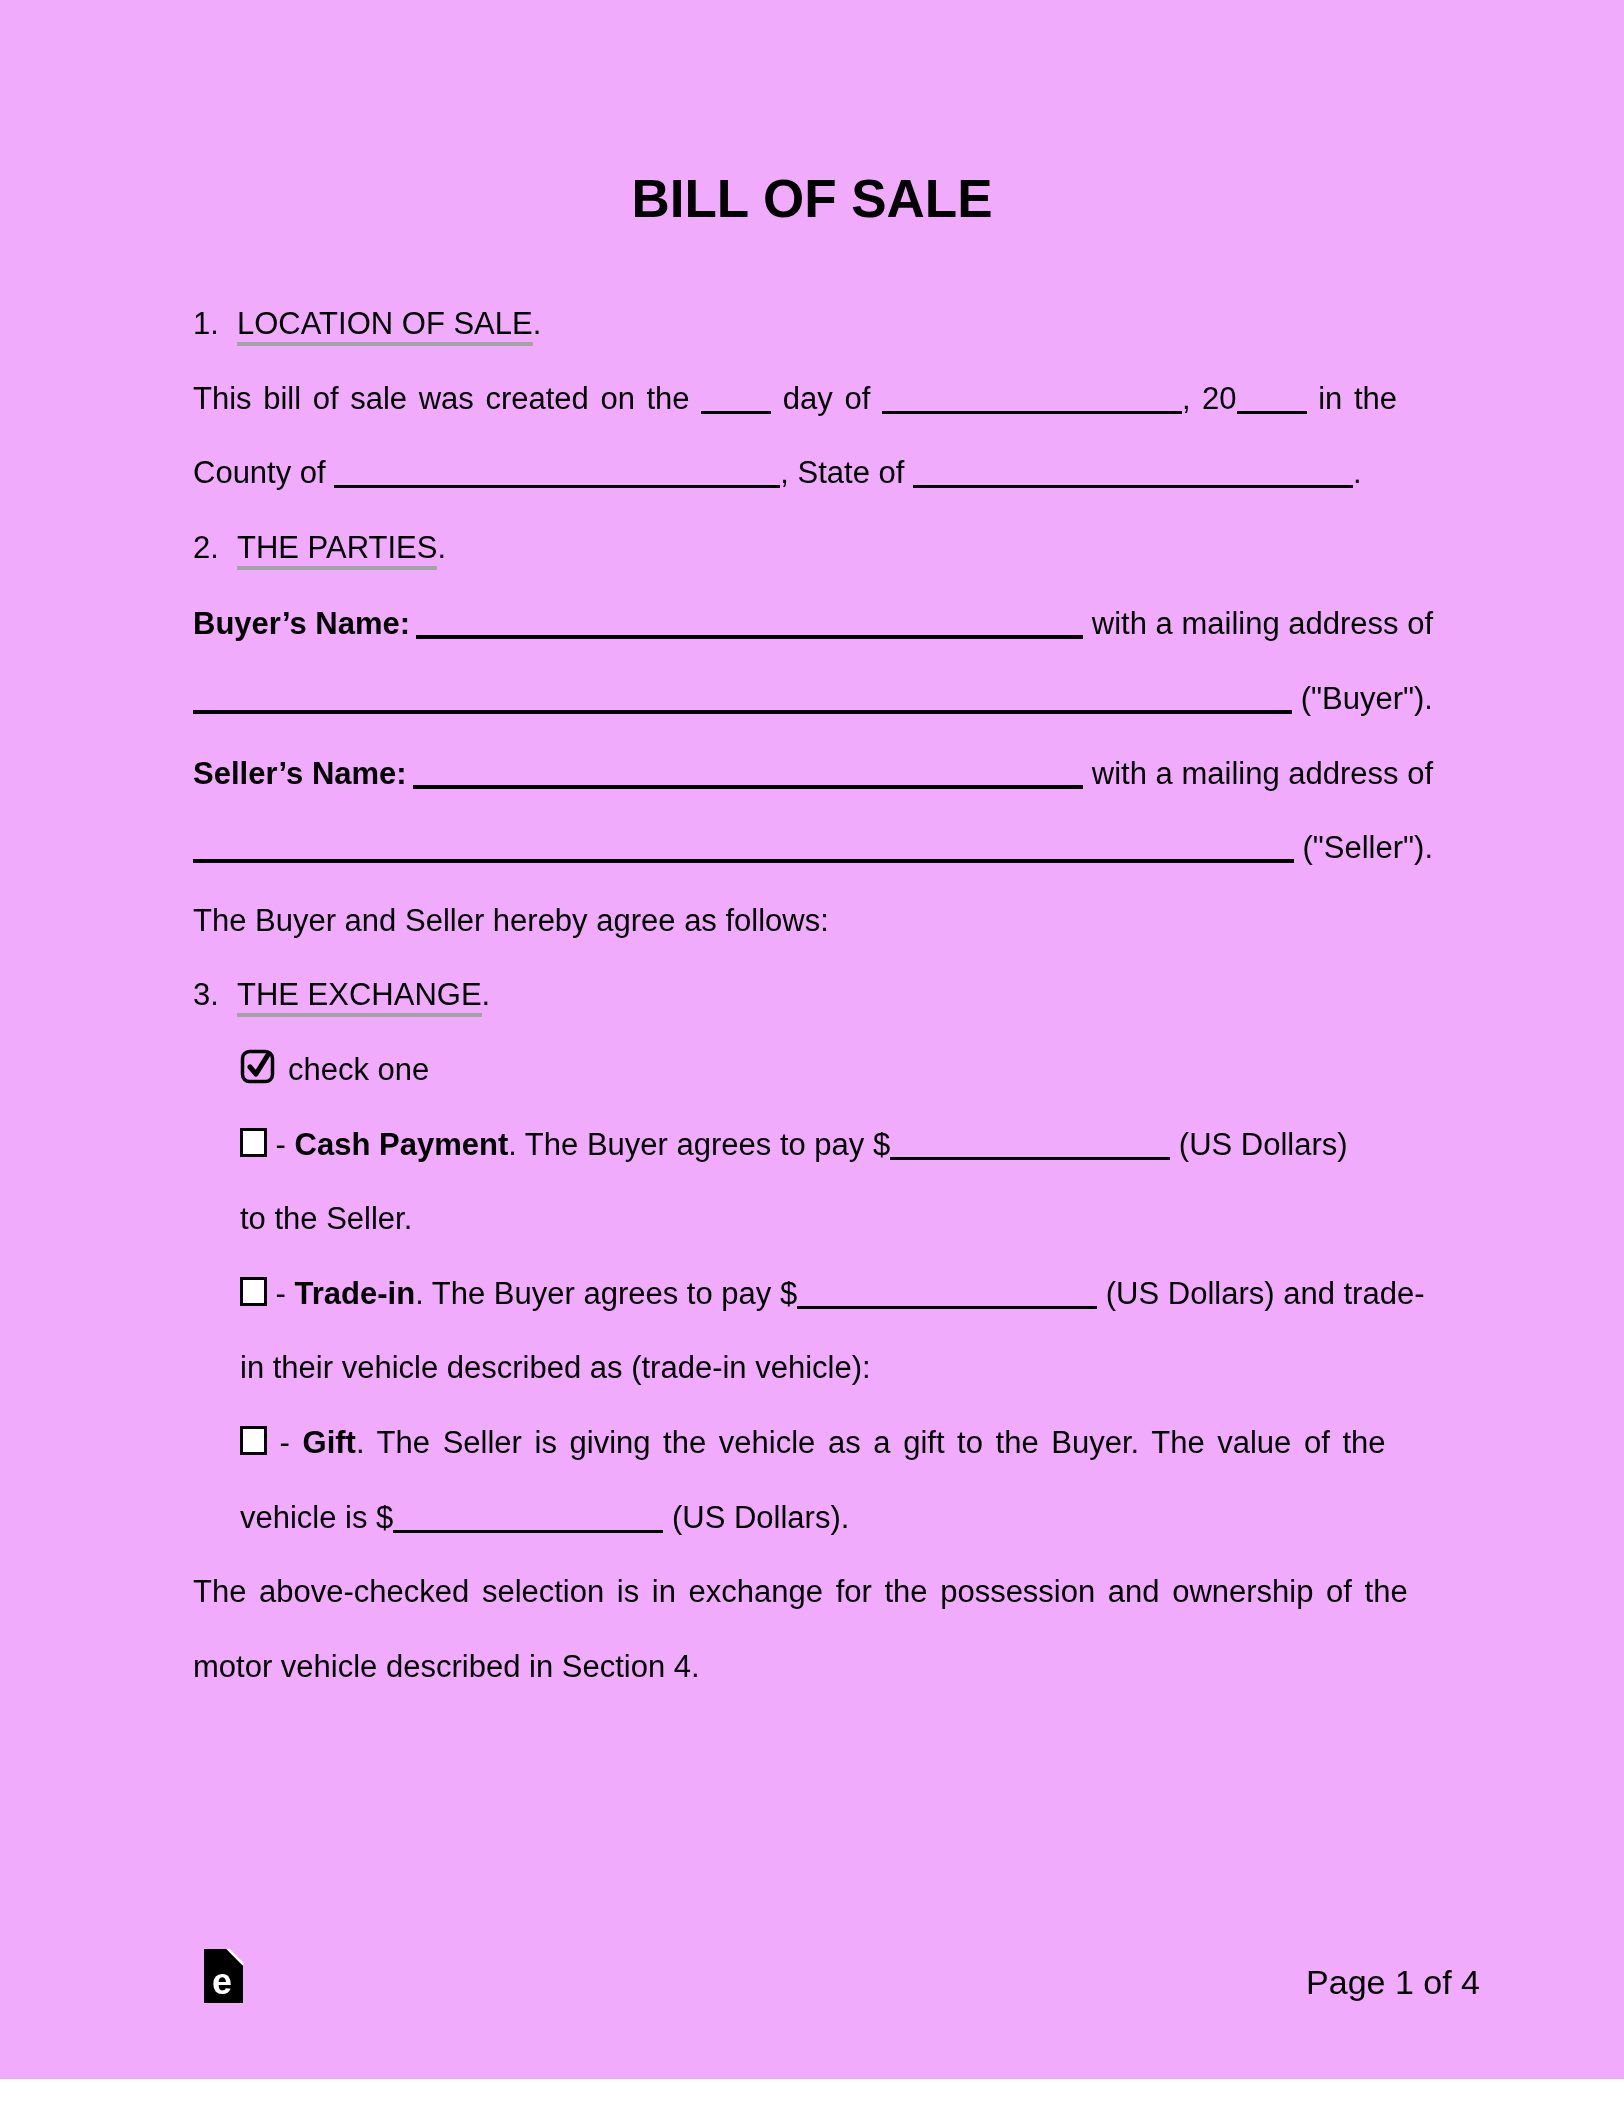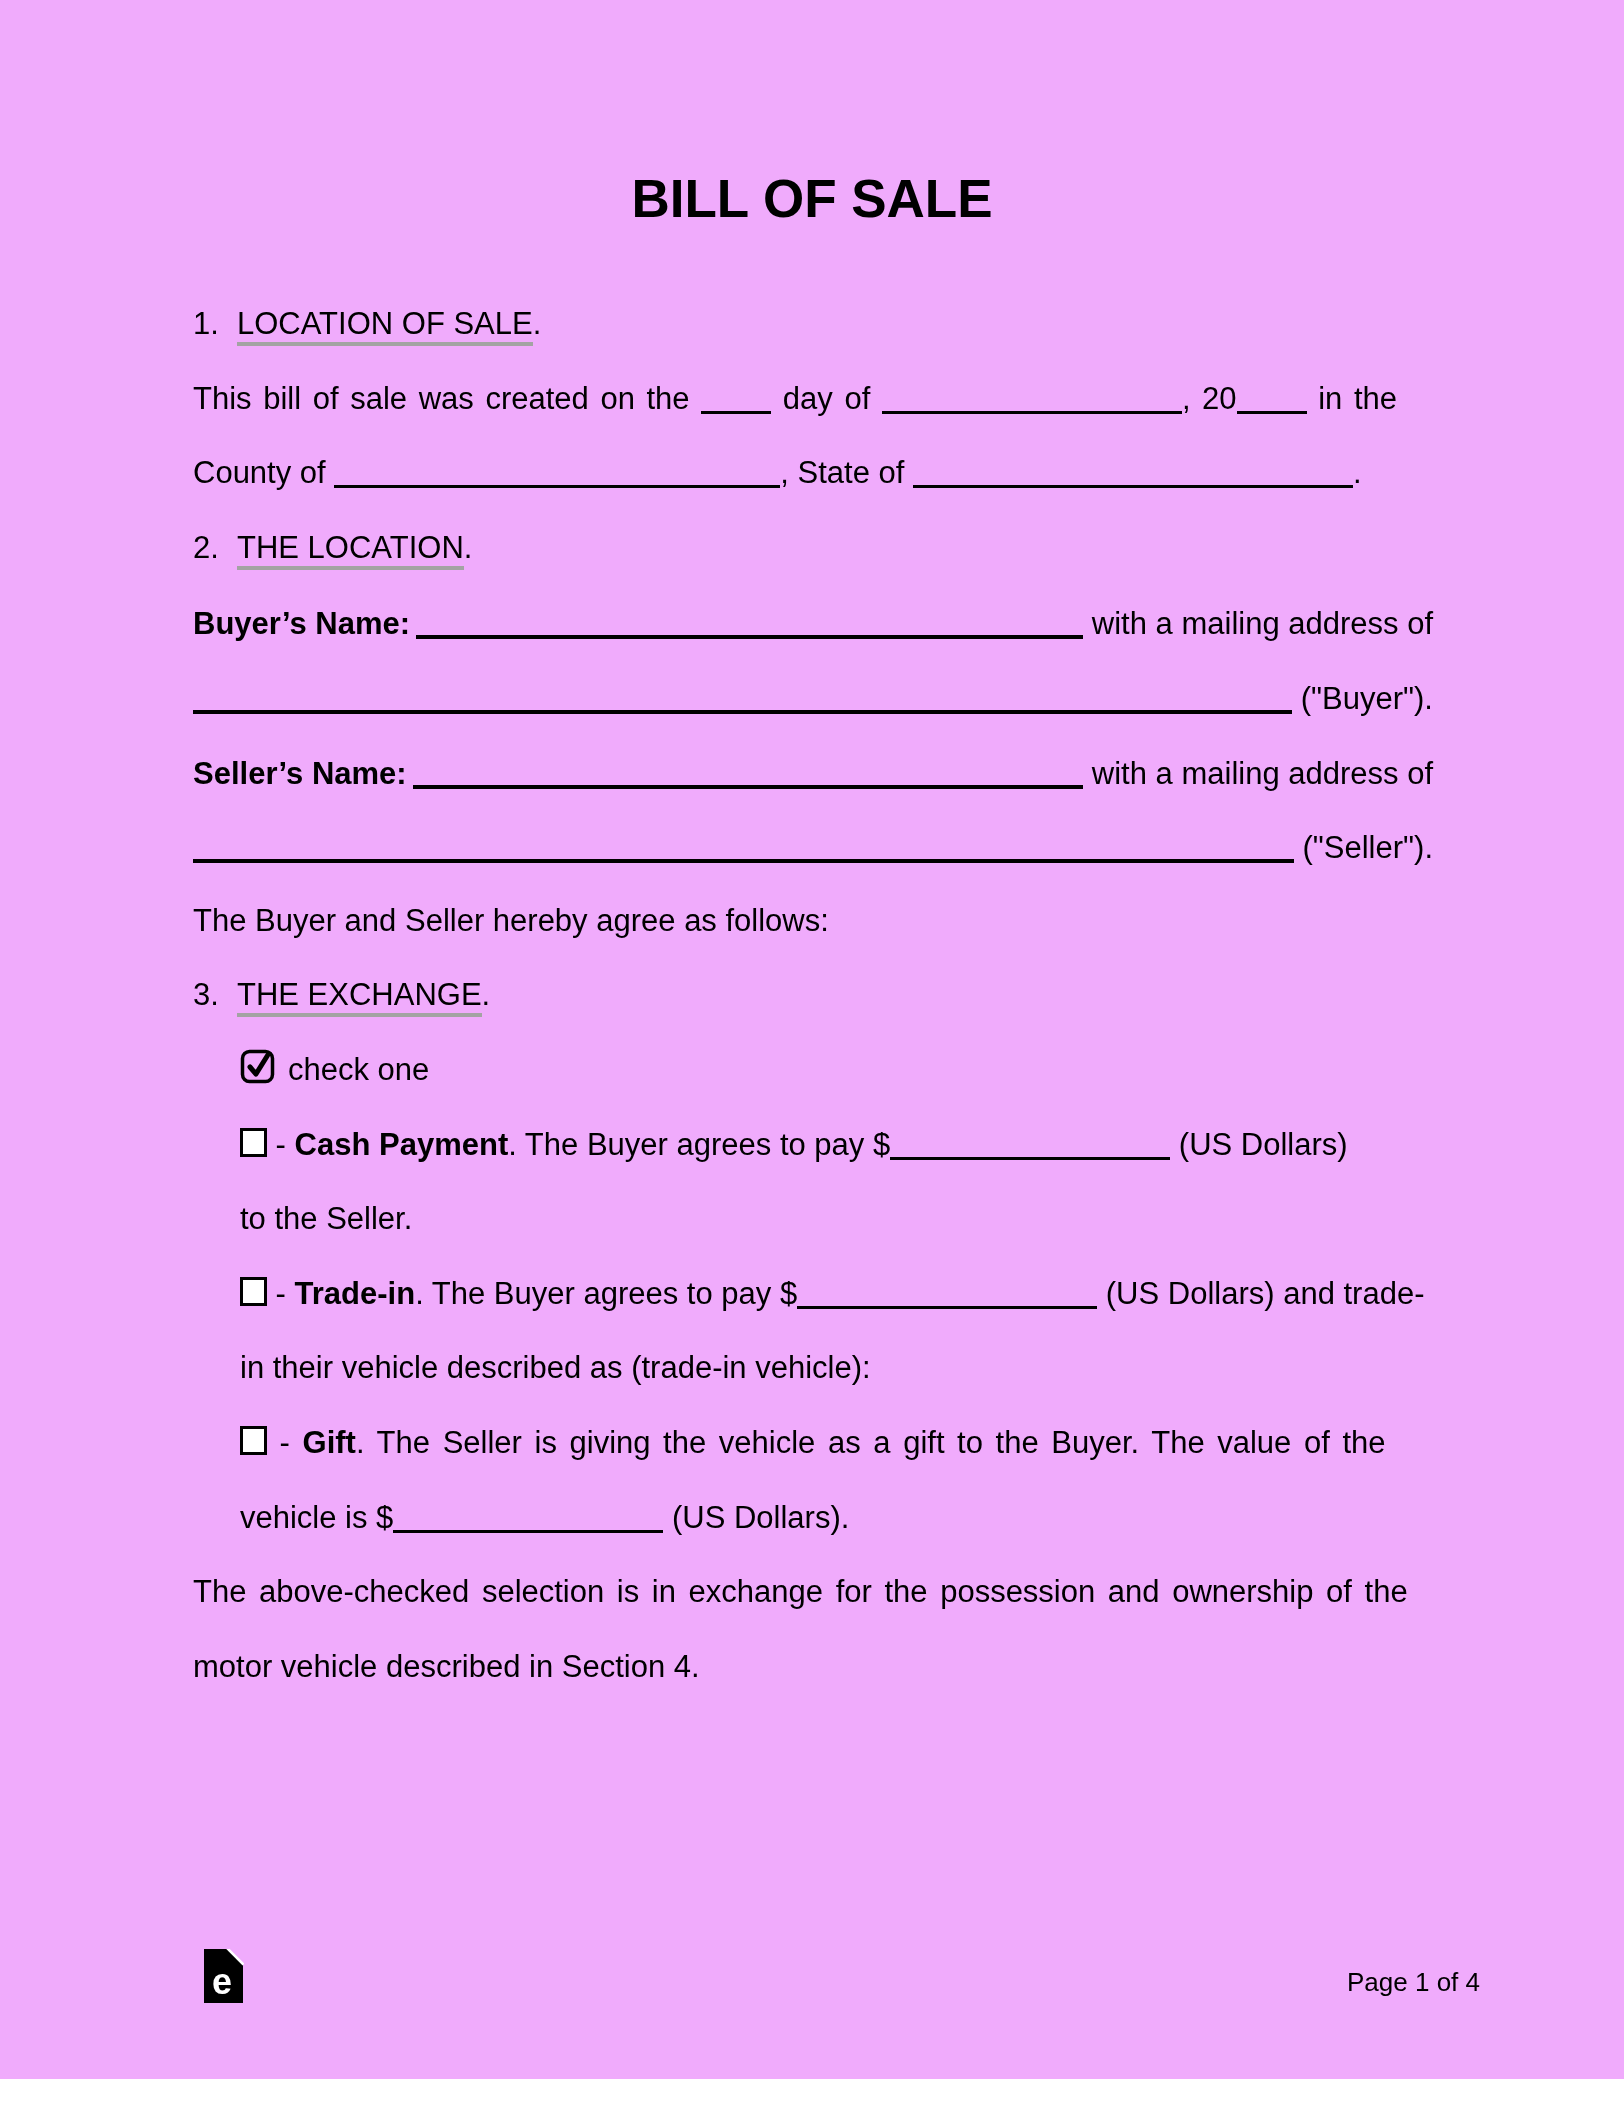--- a/index.html
+++ b/index.html
@@ -30,38 +30,38 @@
   .w-day{width:70px;}   .w-month{width:300px;} .w-yr{width:70px;}
   .w-county{width:446px;} .w-state{width:440px;}
   .w-cash{width:280px;} .w-trade{width:300px;} .w-gift{width:270px;}
   .w-make{width:228px;} .w-model{width:224px;} .w-body{width:220px;}
   .w-year2{width:235px;} .w-color{width:235px;} .w-odo{width:235px;}
   .cb{display:inline-block;width:21px;height:23px;border:3px solid #000;
       position:relative;top:2px;background:#fff;}
   .cbr{position:relative;top:4px;margin-right:12px;}
   .logo{position:absolute;left:204px;top:1949px;}
   .page-num{position:absolute;right:144px;top:1969px;
-            font-size:26px;line-height:26px;}
+            font-size:34px;line-height:26px;}
 </style>
 </head>
 <body>
 
 <div class="page">
 
   <h1 class="title">BILL OF SALE</h1>
 
   <div class="body">
 
     <div class="row"><span class="hnum">1.</span><span class="hu">LOCATION OF SALE</span><span>.</span></div>
 
     <div class="row ws2"><span>This bill of sale was created on the </span><span class="blank w-day"></span><span> day of </span><span class="blank w-month"></span><span>, 20</span><span class="blank w-yr"></span><span> in the</span></div>
 
     <div class="row"><span>County of </span><span class="blank w-county"></span><span>, State of </span><span class="blank w-state"></span><span>.</span></div>
 
-    <div class="row"><span class="hnum">2.</span><span class="hu">THE LOCATION</span><span>.</span></div>
+    <div class="row"><span class="hnum">2.</span><span class="hu">THE PARTIES</span><span>.</span></div>
 
     <div class="row flexr"><span class="b">Buyer’s Name:</span><span class="fill gapl"></span><span> with a mailing address of</span></div>
 
     <div class="row flexr"><span class="fill"></span><span> ("Buyer").</span></div>
 
     <div class="row flexr"><span class="b">Seller’s Name:</span><span class="fill gapl"></span><span> with a mailing address of</span></div>
 
     <div class="row flexr"><span class="fill"></span><span> ("Seller").</span></div>
 
     <div class="row"><span>The Buyer and Seller hereby agree as follows:</span></div>

